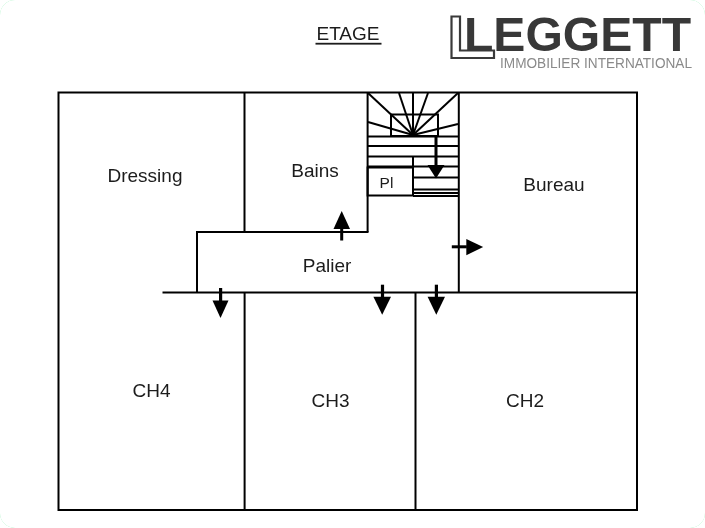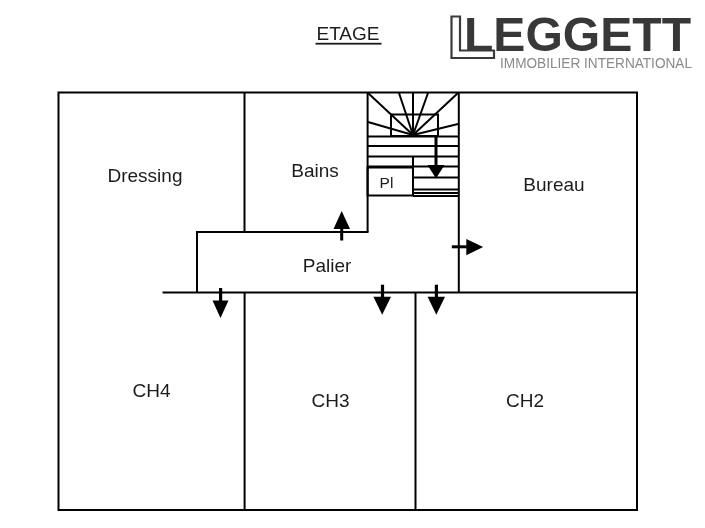--- a/index.html
+++ b/index.html
@@ -1,16 +1,16 @@
 <!DOCTYPE html>
 <html><head>
 <meta charset="utf-8">
 <style>
   html,body{margin:0;padding:0;background:#ffffff;}
-  #wrap{width:705px;height:528px;position:relative;overflow:hidden;background:#86efac;}
+  #wrap{width:705px;height:528px;position:relative;overflow:hidden;background:#86efac;border-radius:15px;}
   svg{display:block;}
   text{font-family:"Liberation Sans", sans-serif;}
 </style>
 </head>
 <body>
 <div id="wrap">
 <svg width="705" height="528" viewBox="0 0 705 528" xmlns="http://www.w3.org/2000/svg">
   <rect x="0" y="0" width="705" height="528" fill="#ffffff"></rect>
 
   <text x="348" y="40.3" font-size="19" fill="#1c1c1c" text-anchor="middle">ETAGE</text>

